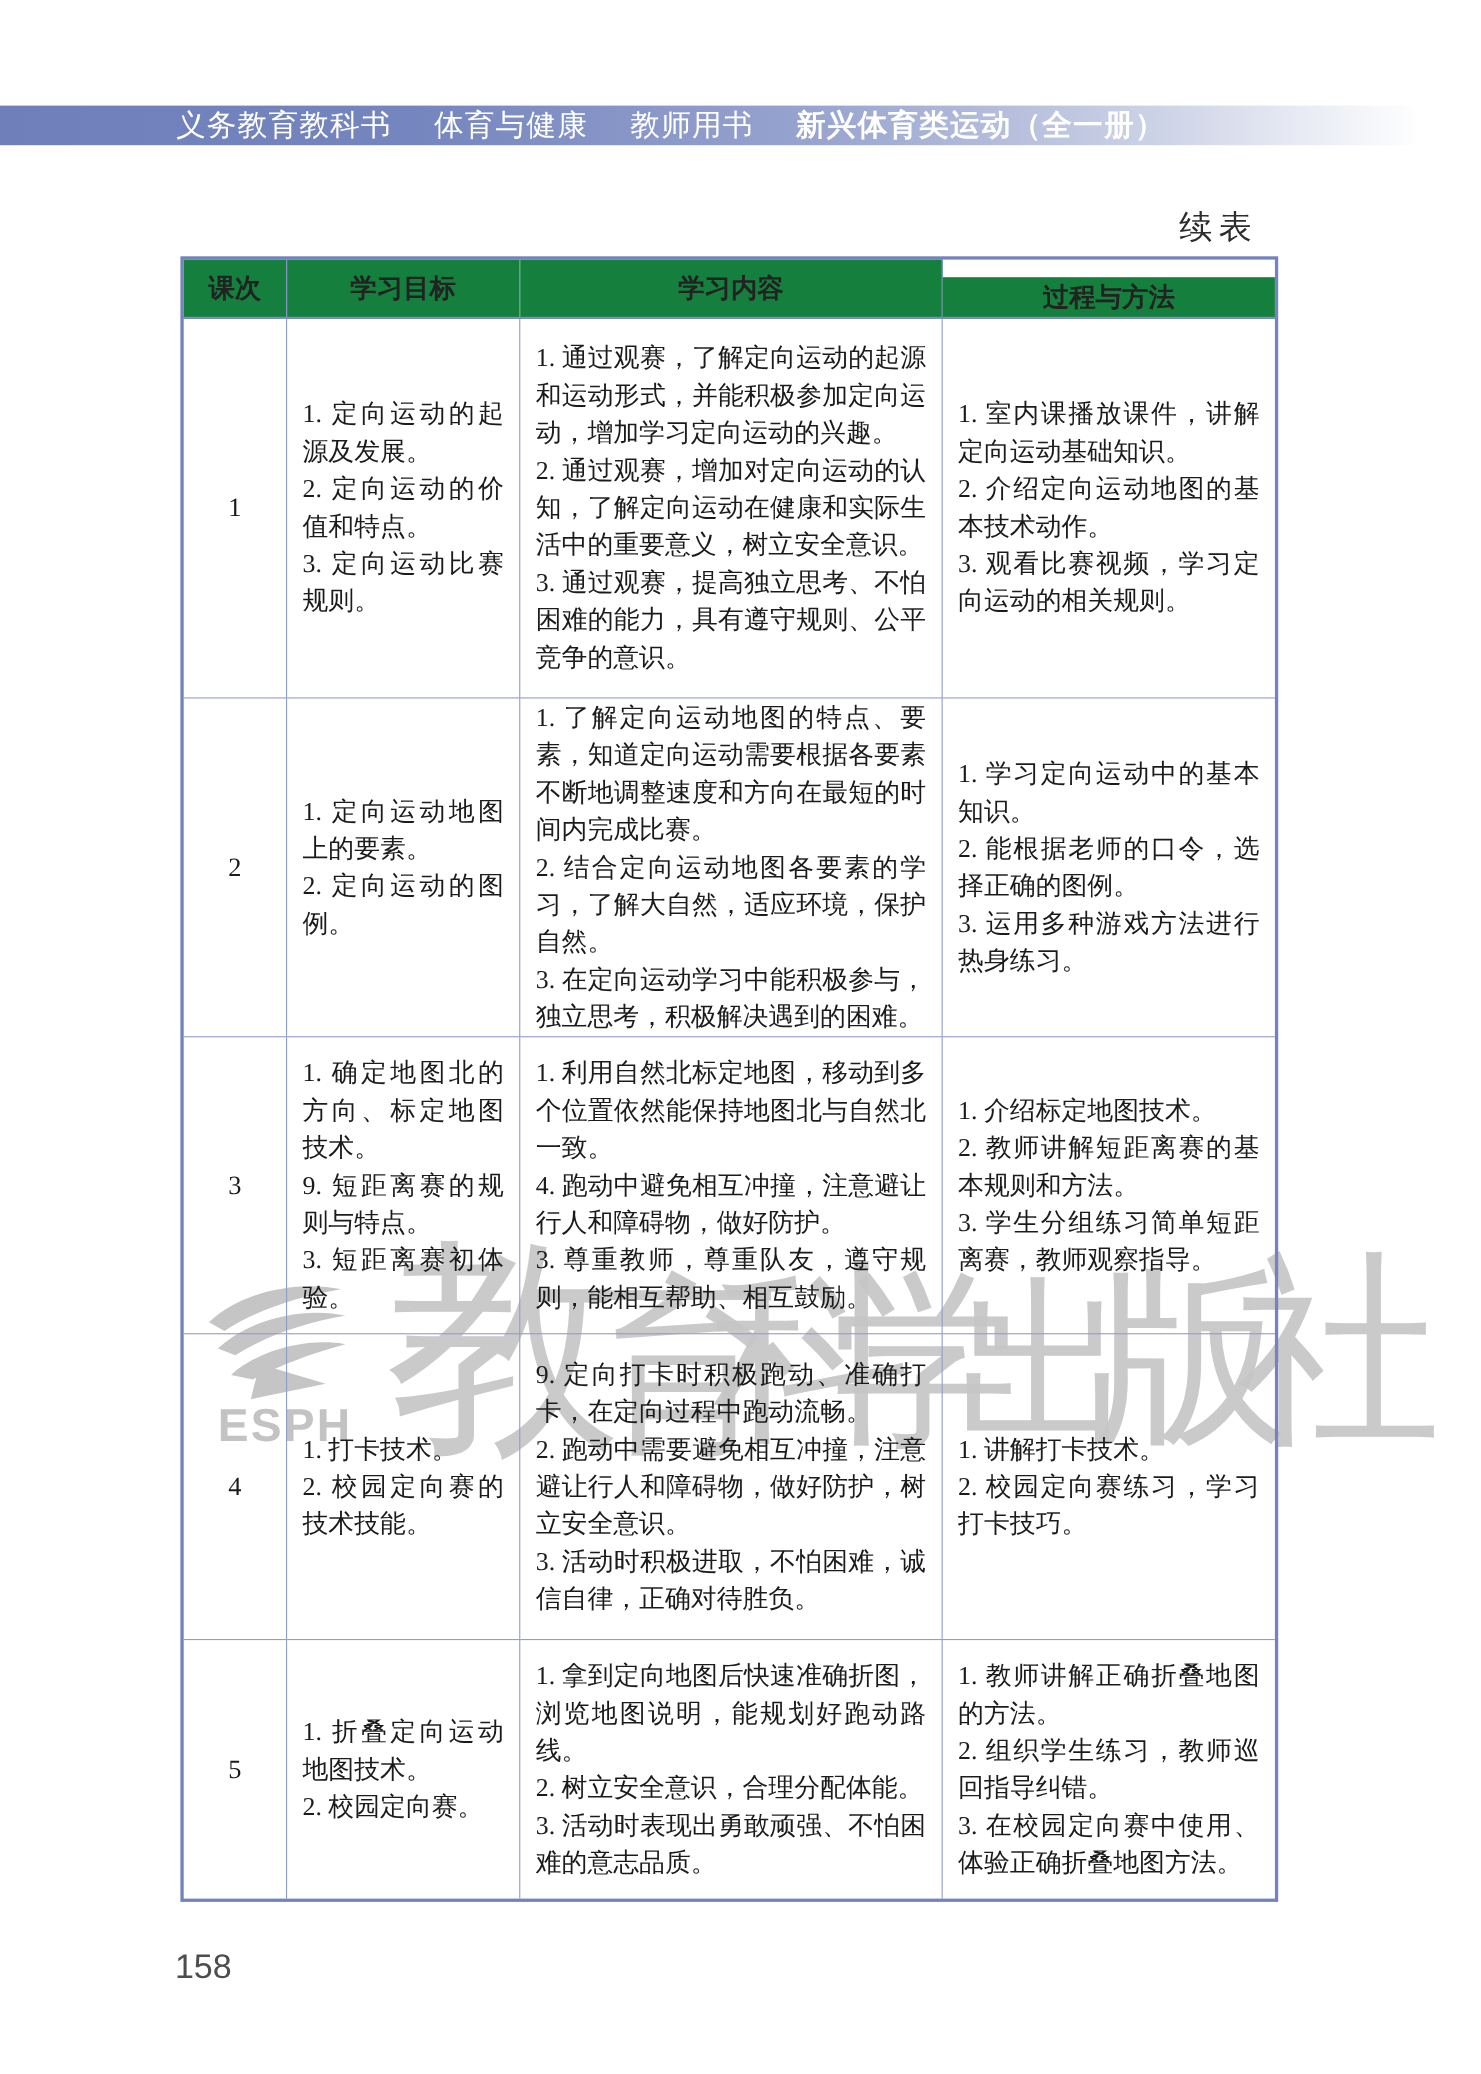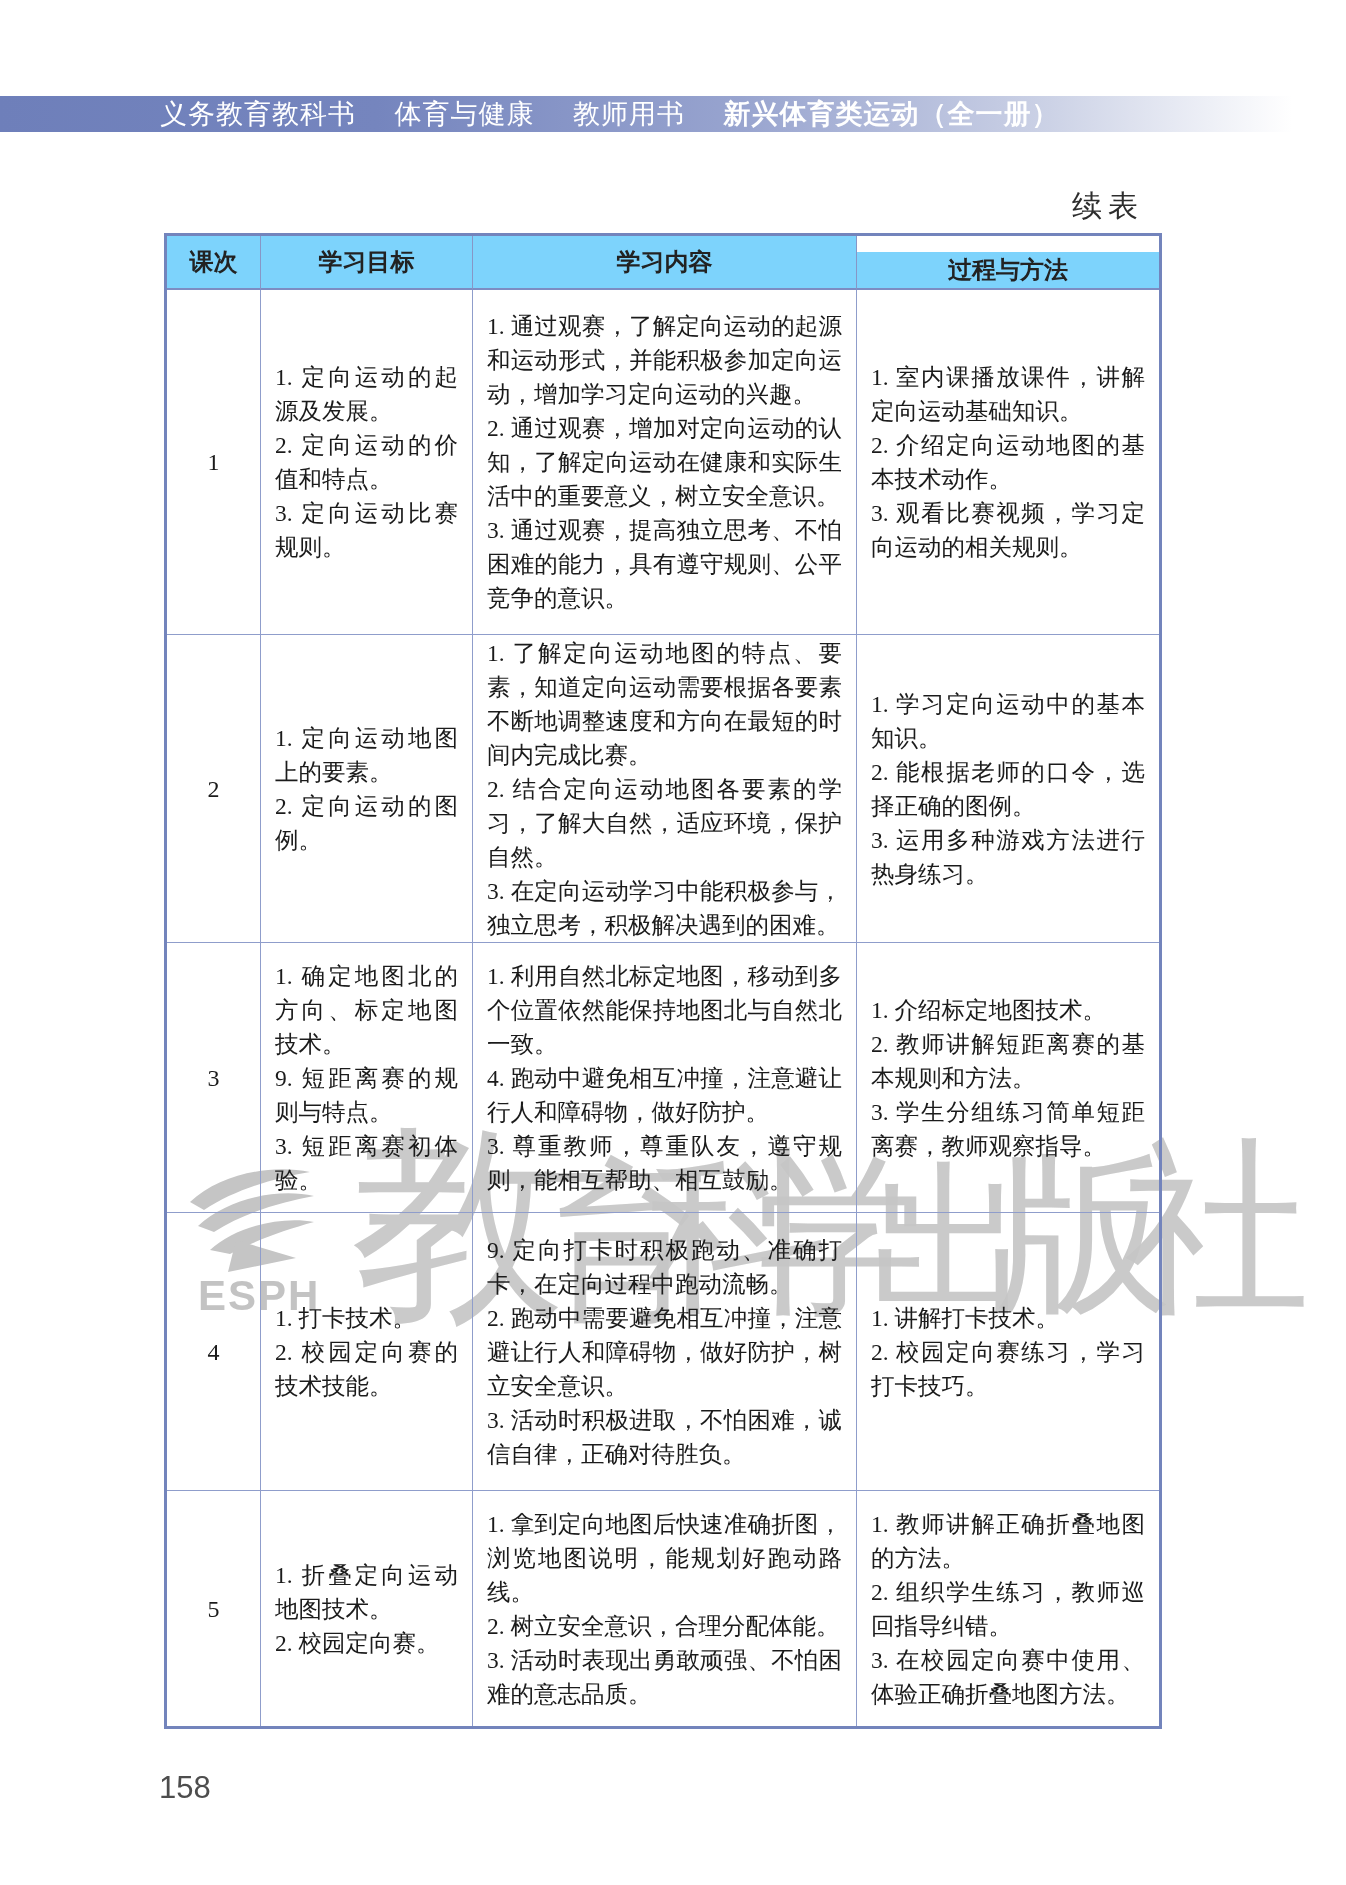--- a/index.html
+++ b/index.html
@@ -26,21 +26,21 @@
   .esph-text{position:absolute;left:198px;top:1272px;color:#c3c3c3;
              font-family:"Liberation Sans","DejaVu Sans",sans-serif;font-weight:bold;
              font-size:42px;letter-spacing:2px;}
   .esph-svg{position:absolute;left:186px;top:1158px;}
 
   
   .lesson-table{position:absolute;left:164px;top:233px;width:998px;z-index:2;
                 border:3px solid #7384bc;box-sizing:border-box;background:transparent;}
   .grid{display:grid;grid-template-columns:94px 212px 384px auto;
         grid-template-rows:54px 345px 308px 270px 278px 235px;}
-  .th{background:#7dd3fc;display:flex;align-items:center;justify-content:center;
+  .th{background:#15803d;display:flex;align-items:center;justify-content:center;
       font-family:"Liberation Sans","DejaVu Sans",sans-serif;font-weight:bold;font-size:24px;
       color:#222;border-right:1px solid #8796c6;border-bottom:2px solid #7d8cc2;}
   .th.last-col{border-right:none;margin-top:16px;}
   .cell{border-right:1px solid #8f9dcb;border-bottom:1px solid #8f9dcb;
         padding:8px 14px;display:flex;flex-direction:column;justify-content:center;
         font-size:23.5px;line-height:34px;box-sizing:border-box;background:transparent;}
   .cell.last-col{border-right:none;}
   .cell.last-row{border-bottom:none;}
   .cell.num{align-items:center;font-size:24px;}
   .item{text-align:justify;text-justify:inter-ideograph;}

